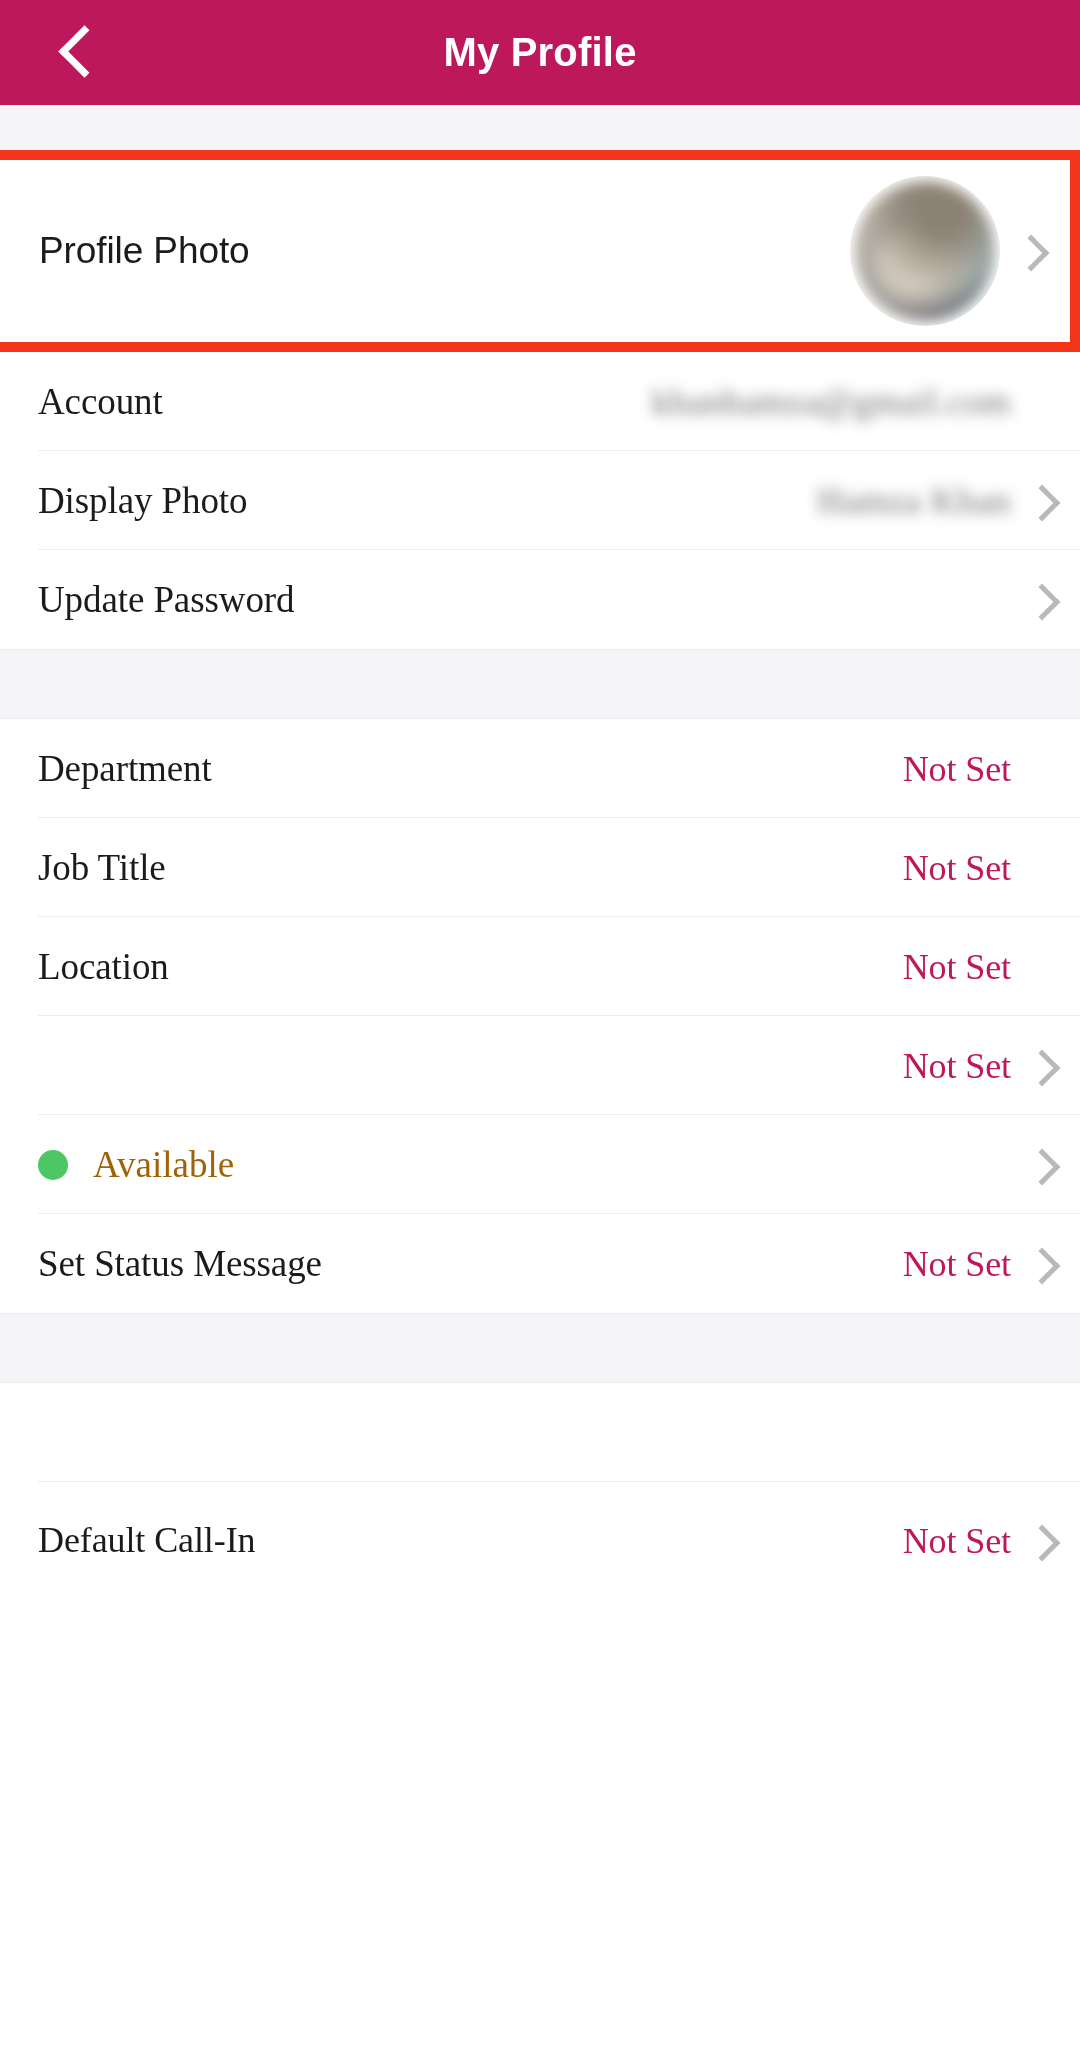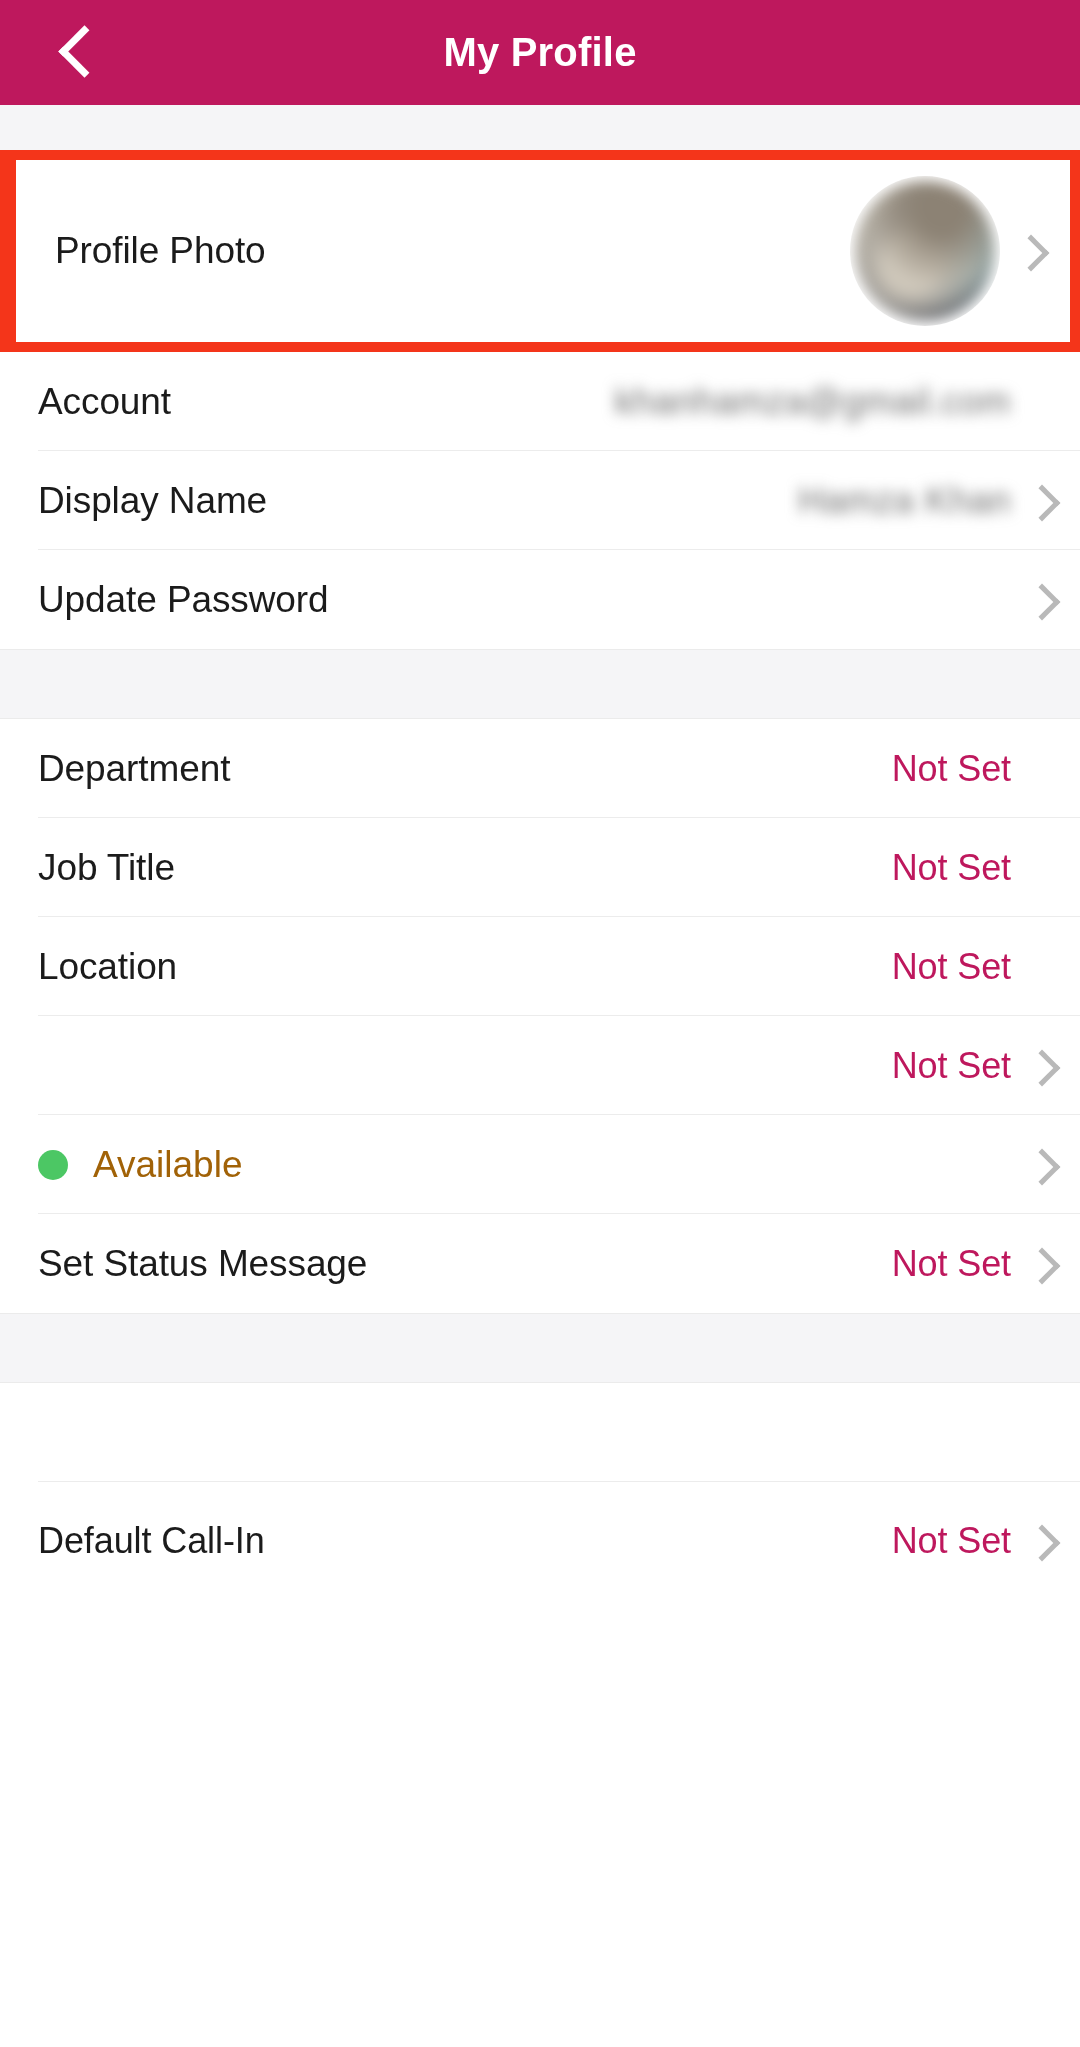--- a/index.html
+++ b/index.html
@@ -33,21 +33,21 @@
     width:100%; text-align:center;
     color:#ffffff; font-size:40px; font-weight:bold;
     letter-spacing:0.2px;
   }
 
   
   .gap { background:#f5f5f7; width:100%; }
   .gap-top { height:45px; }
   .gap-mid { height:70px; border-top:1px solid #ebebeb; border-bottom:1px solid #ebebeb; }
 
-  .section { background:#ffffff; width:100%; }
+  .section { background:#ffffff; width:100%;font-family:Liberation Serif, serif; }
 
   .row {
     position:relative; display:flex; align-items:center;
     padding:0 34px 0 38px; height:99px; background:#ffffff;
   }
   .row.tall { height:118px; align-items:center; }
   .row-sep::after {
     content:""; position:absolute; left:38px; right:0; bottom:0;
     height:1px; background:#ececec;
   }
@@ -70,21 +70,21 @@
     content:""; position:absolute; left:0; top:4px;
     width:21px; height:21px;
     border-top:5px solid #b9b9b9; border-right:5px solid #b9b9b9;
     transform:rotate(45deg);
   }
   .chev-spacer { width:17px; flex:0 0 auto; }
 
   
   .highlight-wrap {
     position:relative; background:#f4351a;
-    padding:10px 10px 10px 16px;
+    padding:10px 10px 10px 0;
   }
   .highlight-inner {
     background:#ffffff; border:1px solid #ffffff;
     height:182px; display:flex; align-items:center;
     padding:0 34px 0 38px; position:relative;
   }
 
   
   .avatar {
     width:140px; height:140px; border-radius:50%;
@@ -149,21 +149,21 @@
 
     <div class="row row-sep">
       <span class="row-label">Account</span>
       <div class="row-right">
         <span class="row-value blur-text">khanhamza@gmail.com</span>
         <span class="chev-spacer"></span>
       </div>
     </div>
 
     <div class="row row-sep">
-      <span class="row-label">Display Name</span>
+      <span class="row-label">Display Photo</span>
       <div class="row-right">
         <span class="row-value blur-text">Hamza Khan</span>
         <span class="chev"></span>
       </div>
     </div>
 
     <div class="row">
       <span class="row-label">Update Password</span>
       <div class="row-right">
         <span class="chev"></span>

